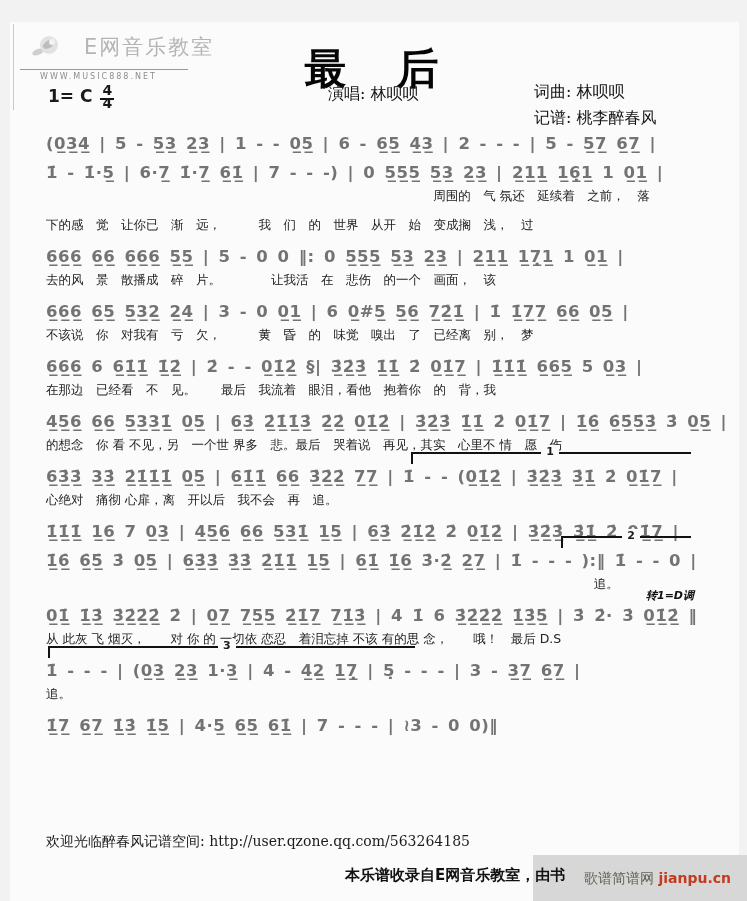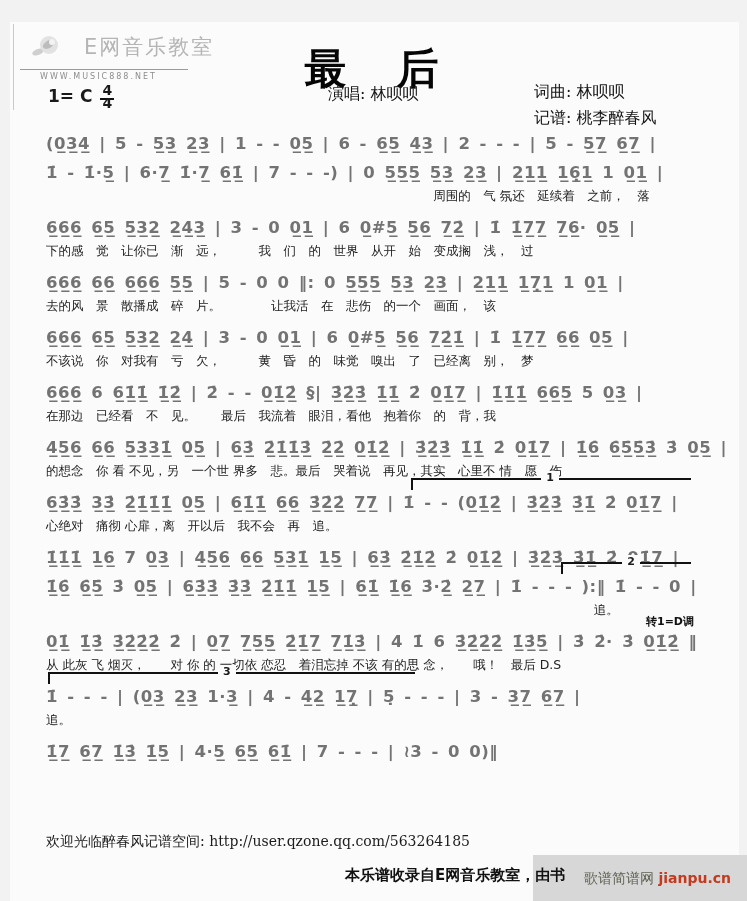--- a/index.html
+++ b/index.html
@@ -39,21 +39,21 @@
     white-space:pre;color:#222;margin-top:1px;
   }
   .lyrics.indent{padding-left:52%;text-align:center;}
   .lyrics.lyr-right{padding-left:84%;}
   .sys.gap-sm{margin-bottom:4px;}
   .volta{position:absolute;top:-12px;height:10px;border-top:2px solid #111;border-left:2px solid #111;}
   .volta b{position:absolute;top:-9px;left:46%;background:#fbfbfb;padding:0 5px;font-size:11px;font-weight:bold;}
   .volta.v1{left:56%;right:1%;}
   .volta.v2{left:79%;right:1%;}
   .volta.v3{left:2px;width:56%;}
-  .anno{position:absolute;top:-15px;right:4px;font-size:11px;font-weight:bold;color:#111;white-space:pre;}
+  .anno{position:absolute;top:-15px;right:4px;font-size:11px;font-weight:bold;color:#111;white-space:pre;font-style:italic;}
 
   
   .qzone{position:absolute;left:46px;top:833px;font-family:"DejaVu Serif","Liberation Serif",serif;
     font-size:14px;color:#1c1c1c;white-space:pre;}
   .graybox{position:absolute;right:0;bottom:0;width:214px;height:46px;background:#d7d7d7;}
   .source{position:absolute;left:345px;top:866px;font-size:15px;font-weight:bold;color:#111;white-space:pre;}
   .site{position:absolute;right:16px;bottom:13px;font-size:14px;white-space:pre;}
   .site .nm{color:#5f5f52;}
   .site .dm{font-weight:bold;text-align:right;}
 </style>
@@ -87,21 +87,20 @@
   <div class="sys gap-sm">
     <div class="notation">(0̲3̲4̲ | 5 - 5̲3̲ 2̲3̲ | 1 - - 0̲5̲ | 6 - 6̲5̲ 4̲3̲ | 2 - - - | 5 - 5̲7̲ 6̲7̲ |</div>
   </div>
 
   <div class="sys">
     <div class="notation">1̇ - 1̇·5̲ | 6·7̲ 1̇·7̲ 6̲1̲̇ | 7 - - -) | 0 5̲5̲5̲ 5̲3̲ 2̲3̲ | 2̲1̲1̲ 1̲6̲̣1̲ 1 0̲1̲ |</div>
     <div class="lyrics indent">周围的　气 氛还　延续着　之前，　落</div>
   </div>
 
   <div class="sys">
-    <div class="notation">6̲6̲6̲ 6̲5̲ 5̲3̲2̲ 2̲4̲3̲ | 3 - 0 0̲1̲ | 6 0̲#5̲ 5̲6̲ 7̲2̲̇ | 1̇ 1̲̇7̲7̲ 7̲6̲· 0̲5̲ |</div>
     <div class="lyrics">下的感　觉　让你已　渐　远，　　　我　们　的　世界　从开　始　变成搁　浅，　过</div>
   </div>
 
   <div class="sys">
     <div class="notation">6̲6̲6̲ 6̲6̲ 6̲6̲6̲ 5̲5̲ | 5 - 0 0 ‖: 0 5̲5̲5̲ 5̲3̲ 2̲3̲ | 2̲1̲1̲ 1̲7̲̣1̲ 1 0̲1̲ |</div>
     <div class="lyrics">去的风　景　散播成　碎　片。　　　　让我活　在　悲伤　的一个　画面，　该</div>
   </div>
 
   <div class="sys">
     <div class="notation">6̲6̲6̲ 6̲5̲ 5̲3̲2̲ 2̲4̲ | 3 - 0 0̲1̲ | 6 0̲#5̲ 5̲6̲ 7̲2̲̇1̲̇ | 1̇ 1̲̇7̲7̲ 6̲6̲ 0̲5̲ |</div>

